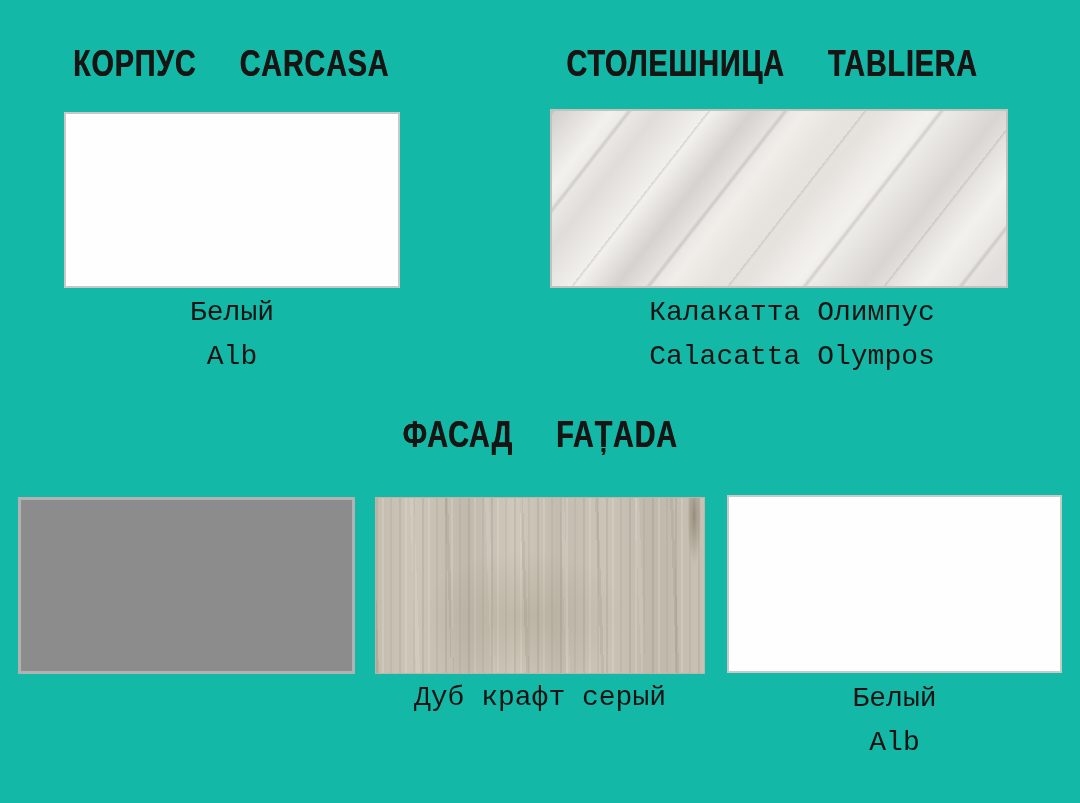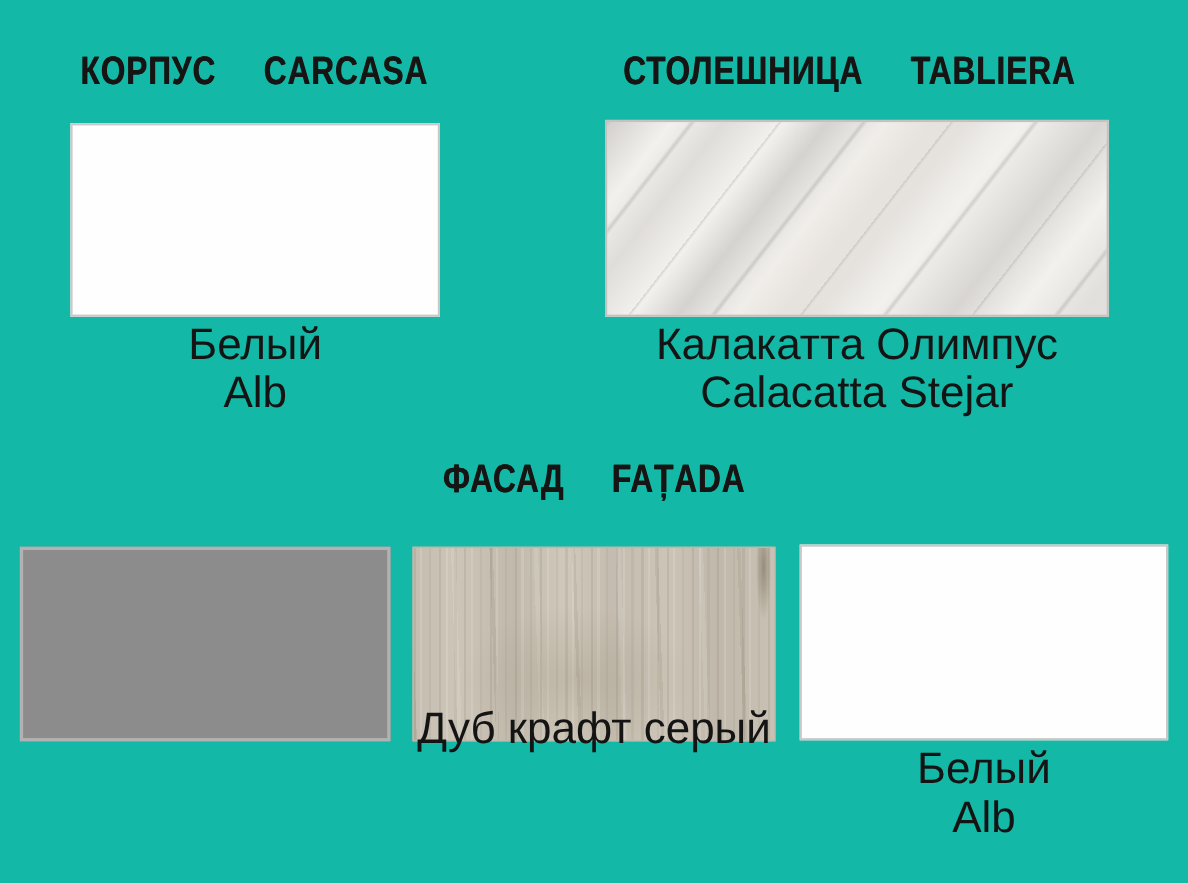--- a/index.html
+++ b/index.html
@@ -84,28 +84,29 @@
         rgba(255,255,255,0.10) 40px 44px, rgba(0,0,0,0) 44px 75px),
       linear-gradient(90deg,
         #c5beb0 0%, #cdc6b8 12%, #c1baac 28%, #d0c9bb 42%,
         #c4bdaf 55%, #ccc5b7 70%, #c0b9ab 84%, #c9c2b4 100%);
   }
 
   
   .caption {
     position: absolute;
     text-align: center;
-    font-size: 40px;
+    font-size: 28px;
     line-height: 44px;
     color: #141414;
+    font-family: Liberation Mono, monospace;
   }
   .caption-carcass    { left: 64px;  width: 336px; top: 291px; }
-  .caption-countertop { left: 550px; width: 458px; top: 291px; }
+  .caption-countertop { left: 563px; width: 458px; top: 291px; }
   .caption-gray  { left: 18px;  width: 337px; top: 677px; }
-  .caption-wood  { left: 375px; width: 330px; top: 640px; }
+  .caption-wood  { left: 375px; width: 330px; top: 676px; }
   .caption-white { left: 727px; width: 335px; top: 677px; }
 </style>
 </head>
 <body>
 
 <div class="sheet">
 
   <div class="header header-carcass">
     <span>КОРПУС</span>
     <span>CARCASA</span>
@@ -116,21 +117,21 @@
     <div>Alb</div>
   </div>
 
   <div class="header header-countertop">
     <span>СТОЛЕШНИЦА</span>
     <span>TABLIERA</span>
   </div>
   <div class="swatch swatch-marble"></div>
   <div class="caption caption-countertop">
     <div>Калакатта Олимпус</div>
-    <div>Calacatta Stejar</div>
+    <div>Calacatta Olympos</div>
   </div>
 
   <div class="header header-facade">
     <span>ФАСАД</span>
     <span>FAȚADA</span>
   </div>
 
   <div class="swatch swatch-gray"></div>
 
   <div class="swatch swatch-wood"></div>

